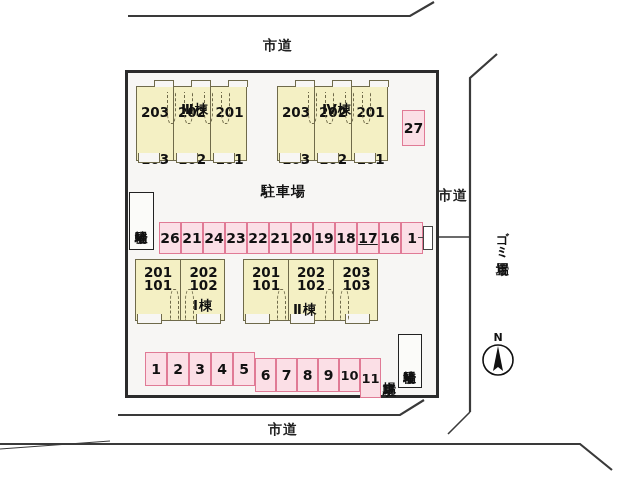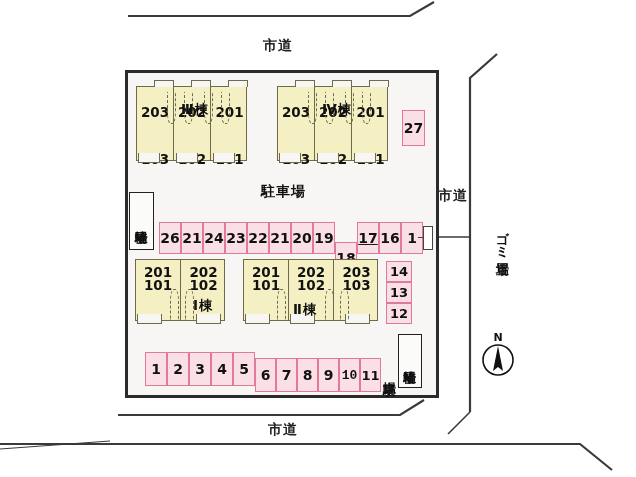--- a/index.html
+++ b/index.html
@@ -188,21 +188,21 @@
       </div>
     <div class="pk" style="left:110px;top:0;width:22px;height:32px;">
         <span>21</span>
       </div>
     <div class="pk" style="left:132px;top:0;width:22px;height:32px;">
         <span>20</span>
       </div>
     <div class="pk" style="left:154px;top:0;width:22px;height:32px;">
         <span>19</span>
       </div>
-    <div class="pk" style="left:176px;top:0;width:22px;height:32px;margin-top:20px;">
+    <div class="pk" style="left:176px;top:0;width:22px;height:32px;">
         <span>18</span>
       </div>
     <div class="pk" style="left:198px;top:0;width:22px;height:32px;text-decoration:underline;">
         <span>17</span>
       </div>
     <div class="pk" style="left:220px;top:0;width:22px;height:32px;">
         <span>16</span>
       </div>
     <div class="pk" style="left:242px;top:0;width:22px;height:32px;">
         <span>1</span>
@@ -245,31 +245,20 @@
     </div>
   </div>
   <div class="notch nb" style="left:245px;top:314px;width:25px;height:10px;"></div>
   <div class="notch nb" style="left:290px;top:314px;width:25px;height:10px;"></div>
   <div class="notch nb" style="left:345px;top:314px;width:25px;height:10px;"></div>
   <div class="stair-up" style="left:277px;top:289px;width:9px;height:31px;"></div>
   <div class="stair-up" style="left:325px;top:289px;width:9px;height:31px;"></div>
   <div class="stair-up" style="left:340px;top:289px;width:9px;height:31px;"></div>
   <div class="bldg-name" style="left:293px;top:301px;">Ⅱ棟</div>
 
-  <div class="abs" style="left:386px;top:261px;width:26px;height:64px;">
-    <div class="pk small" style="left:0;top:0px;width:26px;height:21px;">
-        <span>14</span>
-      </div>
-    <div class="pk small" style="left:0;top:21px;width:26px;height:21px;">
-        <span>13</span>
-      </div>
-    <div class="pk small" style="left:0;top:42px;width:26px;height:21px;">
-        <span>12</span>
-      </div>
-  </div>
 
   <div class="vbox" style="left:398px;top:334px;width:24px;height:54px;">
     <span style="writing-mode:vertical-rl;text-orientation:upright;">駐輪場</span>
   </div>
 
   <div class="vlabel" style="left:378px;top:348px;width:18px;height:48px;writing-mode:vertical-rl;text-orientation:upright;">駐車場</div>
 
   <div class="abs" style="left:145px;top:352px;width:110px;height:34px;">
     <div class="pk" style="left:0px;top:0;width:22px;height:34px;">
         <span>1</span>
@@ -293,24 +282,24 @@
       </div>
     <div class="pk" style="left:21px;top:0;width:21px;height:34px;">
         <span>7</span>
       </div>
     <div class="pk" style="left:42px;top:0;width:21px;height:34px;">
         <span>8</span>
       </div>
     <div class="pk" style="left:63px;top:0;width:21px;height:34px;">
         <span>9</span>
       </div>
-    <div class="pk small" style="left:84px;top:0;width:21px;height:34px;font-family:Liberation Mono, monospace;">
+    <div class="pk small" style="left:84px;top:0;width:21px;height:34px;">
         <span>10</span>
       </div>
-    <div class="pk small" style="left:105px;top:0;width:21px;height:34px;">
+    <div class="pk small" style="left:105px;top:0;width:21px;height:40px;">
         <span>11</span>
       </div>
   </div>
 
   <div class="compass" style="left:481px;top:331px;width:34px;height:46px;">
     <div class="n">N</div>
     <svg width="34" height="34" viewBox="0 0 34 34" style="position:absolute;left:0;top:12px;">
       <circle cx="17" cy="17" r="15" fill="#ffffff" stroke="#111" stroke-width="1.6"></circle>
       <path d="M 17 3 L 22 28 L 17 24 Z" fill="#111"></path>
       <path d="M 17 3 L 12 28 L 17 24 Z" fill="#111"></path>

